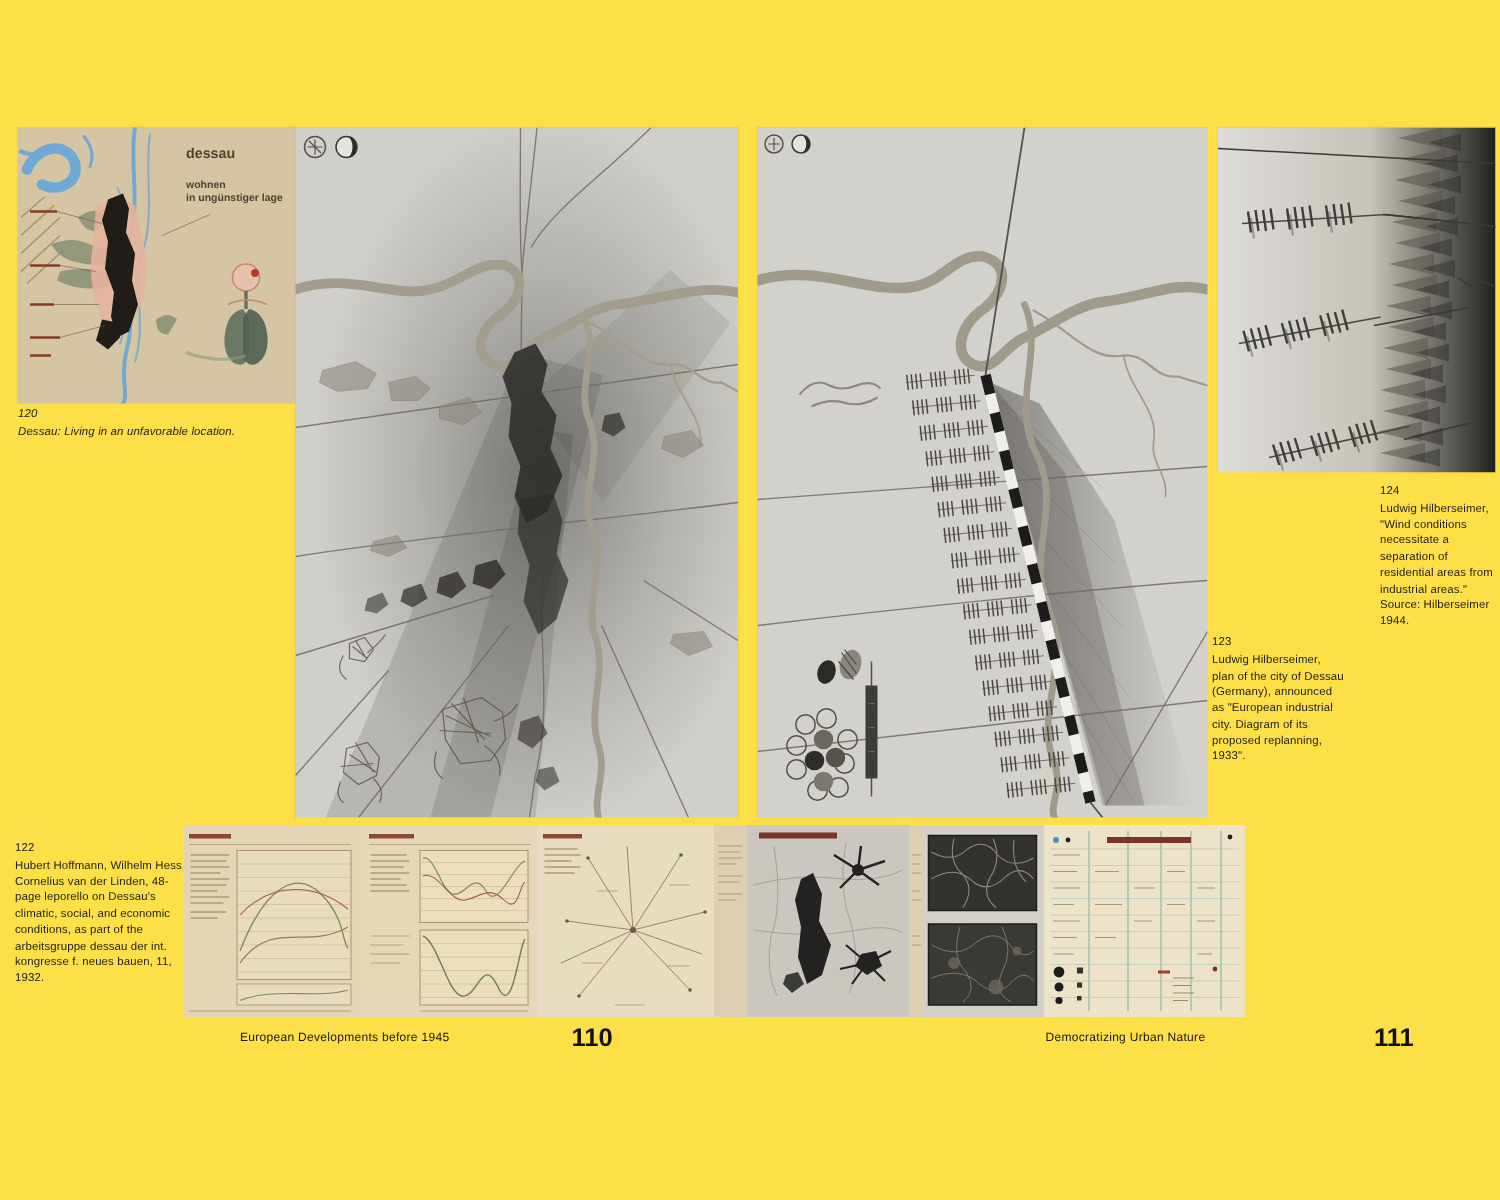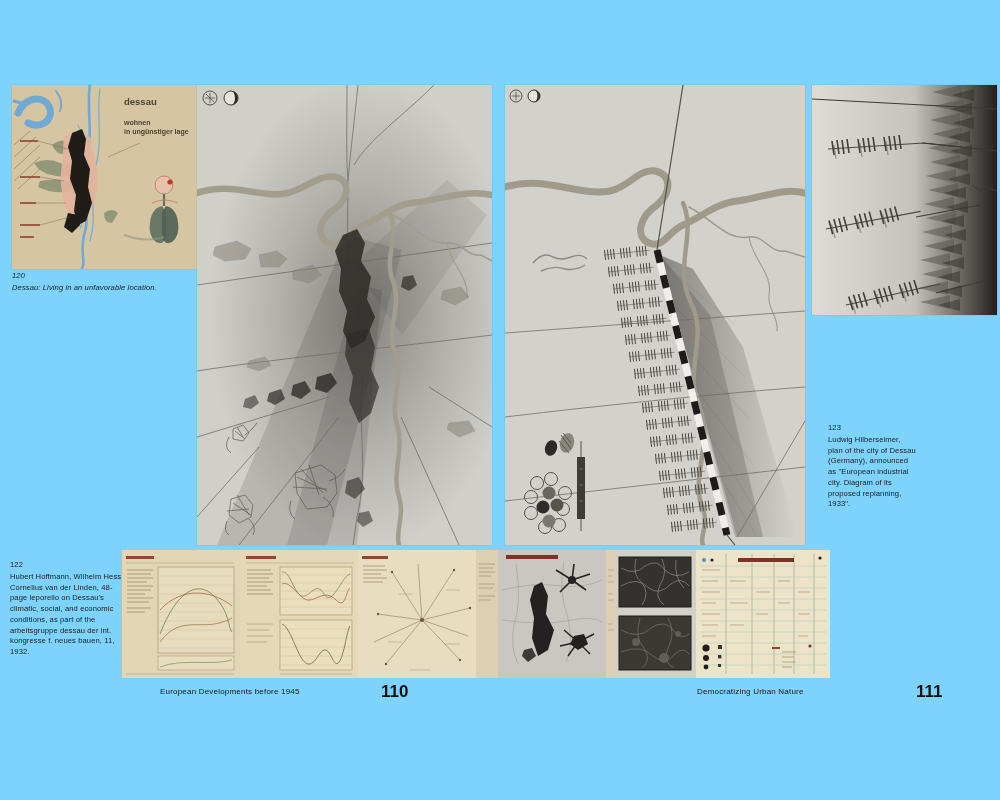--- a/index.html
+++ b/index.html
@@ -1,16 +1,16 @@
 <!DOCTYPE html>
 <html><head>
 <meta charset="utf-8">
 <style>
   html,body{margin:0;padding:0;background:#ffffff;}
-  #page{position:relative;width:1000px;height:800px;background:#7dd3fc;overflow:hidden;
+  #page{position:relative;width:1000px;height:800px;background:#fde047;overflow:hidden;
         font-family:"Liberation Sans", sans-serif;color:#1c1c1c;}
   .abs{position:absolute;}
   .cap{font-size:7.6px;line-height:1.42;color:#1c1c1c;letter-spacing:.1px;}
   .capnum{display:block;font-size:7.6px;margin-bottom:1px;}
   .fig{box-shadow:0 0 0 0.5px rgba(0,0,0,0.08);}
   .footerlabel{font-size:8px;letter-spacing:.2px;color:#161616;}
   .pagenum{font-size:17px;font-weight:bold;color:#111;}
   svg{display:block;}
   .strip{display:flex;align-items:flex-start;}
   .strip > div{height:128px;}
@@ -251,21 +251,21 @@
       <g>
         <circle cx="11" cy="11" r="6" fill="#d2d0ca" stroke="#55524a" stroke-width="1"></circle>
         <path d="M7,11 h8 M11,7 v8" stroke="#55524a" stroke-width=".8"></path>
       </g>
       <g>
         <circle cx="29" cy="11" r="6" fill="#e6e4df" stroke="#3a3834" stroke-width="1"></circle>
         <path d="M29,5 a6,6 0 0 1 0,12 a3.5,6 0 0 0 0,-12z" fill="#2e2c28"></path>
       </g>
     </svg>
   </div>
-  <div class="abs cap" style="left:828px;top:423px;width:88px;">
+  <div class="abs cap" style="left:808px;top:423px;width:88px;">
     <span class="capnum">123</span>
     <span>Ludwig Hilberseimer, plan of the city of Dessau (Germany), announced as "European industrial city. Diagram of its proposed replanning, 1933".</span>
   </div>
 
   <div class="abs fig" style="left:812px;top:85px;width:185px;height:230px;">
     <svg width="185" height="230" viewBox="0 0 185 230">
       <defs>
         <linearGradient id="g124" x1="0" y1="0" x2="1" y2="0">
           <stop offset="0%" stop-color="#dedcd6"></stop>
           <stop offset="55%" stop-color="#c5c3bc"></stop>
@@ -297,20 +297,24 @@
         <path d="M0,14 L185,24"></path>
         <path d="M112,58 L185,66 l6,2"></path>
         <path d="M160,100 l8,6 6,-4 11,4"></path>
       </g>
 
       <use href="#bgrp" transform="translate(16,64)"></use>
       <use href="#bgrp" transform="translate(14,144) rotate(-7)"></use>
       <use href="#bgrp" transform="translate(34,220) rotate(-9)"></use>
       <path d="M110,58 L150,62 M104,132 L168,120 M124,208 L172,196" stroke="#3a3934" stroke-width="1"></path>
     </svg>
+  </div>
+  <div class="abs cap" style="left:920px;top:322px;width:76px;">
+    <span class="capnum">124</span>
+    <span>Ludwig Hilberseimer, "Wind conditions necessitate a separation of residential areas from industrial areas." Source: Hilberseimer 1944.</span>
   </div>
 
   <div class="abs cap" style="left:10px;top:560px;width:118px;">
     <span class="capnum">122</span>
     <span>Hubert Hoffmann, Wilhelm Hess, Cornelius van der Linden, 48-page leporello on Dessau's climatic, social, and economic conditions, as part of the arbeitsgruppe dessau der int. kongresse f. neues bauen, 11, 1932.</span>
   </div>
 
   <div class="abs strip" style="left:122px;top:550px;width:708px;height:130px;">
 
     <div style="width:118px;">

